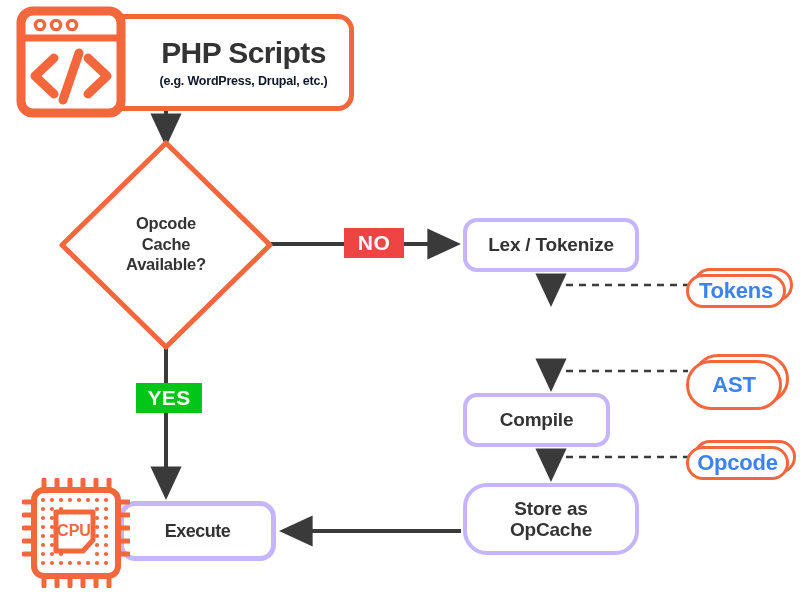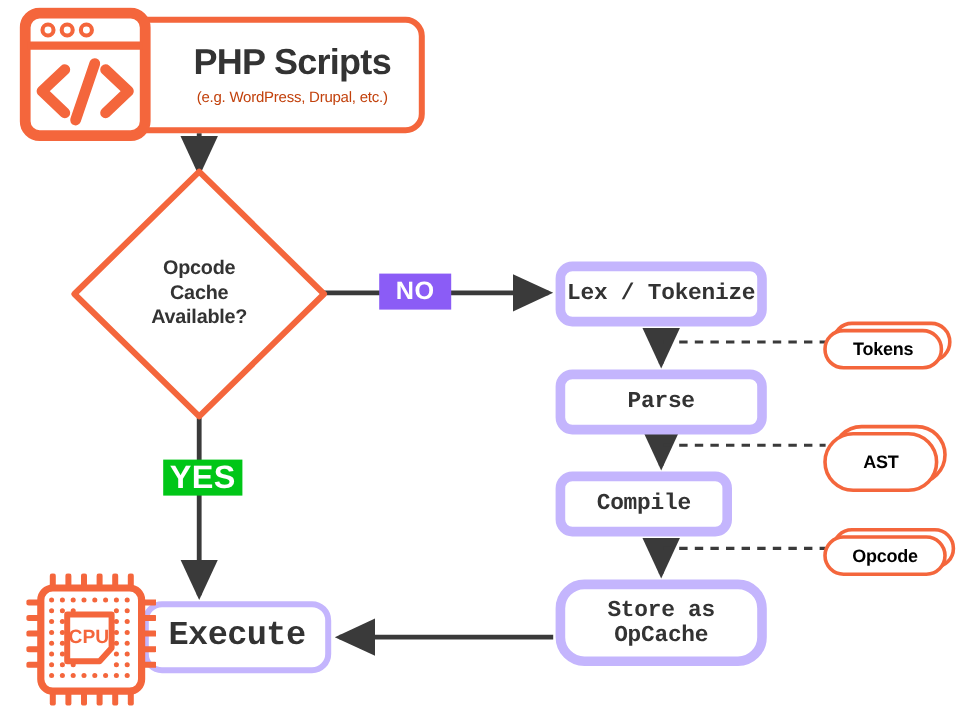--- a/index.html
+++ b/index.html
@@ -26,32 +26,31 @@
     width: 800px;
     height: 600px;
     pointer-events: none;
   }
   .node {
     position: absolute;
     box-sizing: border-box;
   }
   
   .proc {
-    border: 8px solid #c4b5fd;
+    border: 4px solid #c4b5fd;
     border-radius: 14px;
     background: #ffffff;
     color: #333333;
     display: flex;
     align-items: center;
     justify-content: center;
     text-align: center;
     font-weight: bold;
     line-height: 1.12;
     letter-spacing: -0.2px;
-    font-family: Liberation Mono, monospace;
   }
   .proc-label { white-space: pre-line; }
 
   
   #php-card {
     left: 24px;
     top: 14px;
     width: 330px;
     height: 97px;
     border: 5px solid #F4663C;
@@ -68,22 +67,22 @@
   #php-title {
     font-size: 30px;
     font-weight: bold;
     color: #333333;
     letter-spacing: -0.6px;
     line-height: 1;
   }
   #php-sub {
     margin-top: 6px;
     font-size: 12.5px;
-    font-weight: normal;
-    color: #c2410c;
+    font-weight: bold;
+    color: #0f172a;
     letter-spacing: -0.2px;
   }
   #php-icon {
     left: 16px;
     top: 6px;
     width: 110px;
     height: 112px;
   }
   #cpu-icon {
     left: 22px;
@@ -117,64 +116,64 @@
     letter-spacing: -0.2px;
   }
 
   
   #box-lex     { left: 463px; top: 218px; width: 176px; height: 54px; font-size: 19px; }
   #box-parse   { left: 463px; top: 308px; width: 176px; height: 54px; font-size: 19px; }
   #box-compile { left: 463px; top: 393px; width: 147px; height: 54px; font-size: 19px; }
   #box-store   { left: 463px; top: 483px; width: 176px; height: 72px; font-size: 19px; border-radius: 24px; }
   #box-execute {
     left: 119px; top: 501px; width: 157px; height: 60px;
-    font-size: 28px; border-width: 5px; border-radius: 16px;
+    font-size: 18px; border-width: 5px; border-radius: 16px;
     letter-spacing: -0.5px;
   }
 
   
   .pill-wrap { position: absolute; }
   .pill-back, .pill-front {
     position: absolute;
     box-sizing: border-box;
     border: 3px solid #F4663C;
     border-radius: 999px;
     background: #ffffff;
   }
   .pill-back { left: 7px; top: 0px; }
   .pill-front {
     left: 0px; top: 6px;
     display: flex; align-items: center; justify-content: center;
-    color: #000000; font-weight: bold; font-size: 15px;
+    color: #3b82f6; font-weight: bold; font-size: 22px;
     letter-spacing: -0.2px;
   }
   #pill-tokens { left: 686px; top: 268px; }
   #pill-tokens .pill-back, #pill-tokens .pill-front { width: 100px; height: 34px; }
   #pill-ast { left: 686px; top: 354px; }
   #pill-ast .pill-back, #pill-ast .pill-front { width: 96px; height: 50px; }
   #pill-opcode { left: 686px; top: 440px; }
   #pill-opcode .pill-back, #pill-opcode .pill-front { width: 103px; height: 34px; }
 
   
   .badge {
     position: absolute;
     display: flex;
     align-items: center;
     justify-content: center;
     color: #ffffff;
     font-weight: bold;
     letter-spacing: 0.4px;
   }
   #badge-no {
-    left: 316px; top: 228px; width: 60px; height: 30px;
-    background: #8b5cf6; font-size: 21px;
+    left: 344px; top: 228px; width: 60px; height: 30px;
+    background: #ef4444; font-size: 21px;
   }
   #badge-yes {
     left: 136px; top: 383px; width: 66px; height: 30px;
-    background: #00C617; font-size: 27px;
+    background: #00C617; font-size: 21px;
   }
 </style>
 </head>
 <body>
 
 <div id="stage">
 
   <svg id="wire-layer" viewBox="0 0 800 600" xmlns="http://www.w3.org/2000/svg">
     <defs>
       <marker id="arrow-dark" markerWidth="9" markerHeight="9" refX="7.4" refY="4.5" orient="auto" markerUnits="strokeWidth">
@@ -223,23 +222,20 @@
     <div id="decision-label">Opcode
 Cache
 Available?</div>
   </div>
 
   <div class="badge" id="badge-no">NO</div>
   <div class="badge" id="badge-yes">YES</div>
 
   <div class="node proc" id="box-lex">
     <span class="proc-label">Lex / Tokenize</span>
-  </div>
-  <div class="node proc" id="box-parse">
-    <span class="proc-label">Parse</span>
   </div>
   <div class="node proc" id="box-compile">
     <span class="proc-label">Compile</span>
   </div>
   <div class="node proc" id="box-store">
     <span class="proc-label">Store as
 OpCache</span>
   </div>
 
   <div class="pill-wrap" id="pill-tokens">

